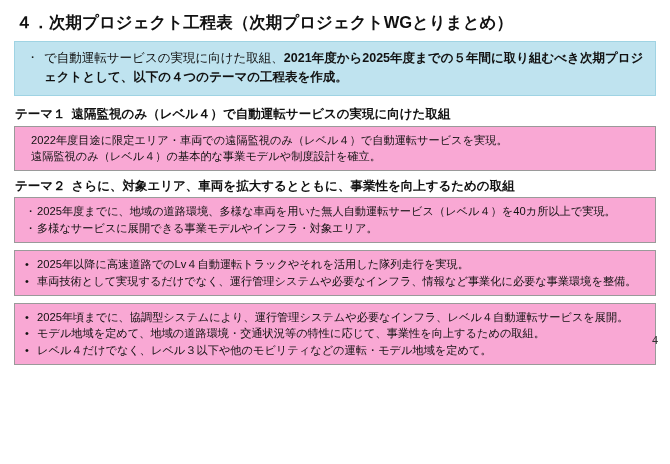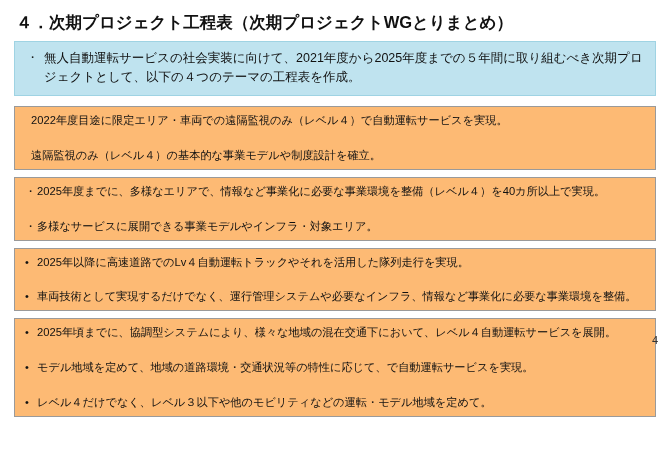--- a/index.html
+++ b/index.html
@@ -46,47 +46,47 @@
     line-height: 1.55;
     padding: 0 6px 0 2px;
     color: #111;
   }
   .lead-text {
     font-size: 12.5px;
     line-height: 1.55;
     color: #111111;
     font-weight: normal;
   }
-  .lead-text b { font-weight: normal; }
+  .lead-text b { font-weight: bold; }
   .theme-block {
     margin-bottom: 7px;
   }
   .theme-head {
     font-size: 12.5px;
     font-weight: bold;
     color: #111111;
     line-height: 1.3;
     margin: 0 0 3px 1px;
     white-space: nowrap;
   }
   .theme-head .num { margin-right: 6px; }
   .theme-body {
     border: 1px solid #9a9a9a;
     box-sizing: border-box;
     padding: 5px 8px 5px 10px;
-    background: #fdba74;
+    background: #f9a8d4;
   }
   .line {
     display: flex;
     align-items: flex-start;
     font-size: 11.2px;
     line-height: 1.5;
     color: #111111;
   }
-  .line + .line { margin-top: 18px; }
+  .line + .line { margin-top: 0; }
   .marker {
     flex: 0 0 auto;
     width: 12px;
     text-align: left;
     font-size: 11px;
     line-height: 1.5;
   }
   .marker.none { width: 6px; }
   .line-text {
     flex: 1 1 auto;
@@ -110,42 +110,48 @@
 </head>
 <body>
 
 <div class="slide">
 
   <div class="slide-title">４．次期プロジェクト工程表（次期プロジェクトWGとりまとめ）</div>
 
   <div class="lead-box">
     <div class="lead-row">
       <span class="lead-bullet">・</span>
-      <span class="lead-text"><span>無人自動運転サービスの社会実装に向けて、</span><b>2021年度から2025年度までの５年間に取り組</b><b>むべき次期プロジェクトとして、以下の４つのテーマの工程表を作成。</b></span>
+      <span class="lead-text"><span>で自動運転サービスの実現に向けた取組、</span><b>2021年度から2025年度までの５年間に取り組</b><b>むべき次期プロジェクトとして、以下の４つのテーマの工程表を作成。</b></span>
     </div>
   </div>
 
   <div class="theme-block">
+    <div class="theme-head">
+      <span class="num">テーマ１</span><span>遠隔監視のみ（レベル４）で自動運転サービスの実現に向けた取組</span>
+    </div>
     <div class="theme-body">
       <div class="line">
         <span class="marker none"></span>
         <span class="line-text">2022年度目途に限定エリア・車両での遠隔監視のみ（レベル４）で自動運転サービスを実現。</span>
       </div>
       <div class="line">
         <span class="marker none"></span>
         <span class="line-text">遠隔監視のみ（レベル４）の基本的な事業モデルや制度設計を確立。</span>
       </div>
     </div>
   </div>
 
   <div class="theme-block">
+    <div class="theme-head">
+      <span class="num">テーマ２</span><span>さらに、対象エリア、車両を拡大するとともに、事業性を向上するための取組</span>
+    </div>
     <div class="theme-body">
       <div class="line">
         <span class="marker">・</span>
-        <span class="line-text">2025年度までに、多様なエリアで、情報など事業化に必要な事業環境を整備（レベル４）を40カ所以上で実現。</span>
+        <span class="line-text">2025年度までに、地域の道路環境、多様な車両を用いた無人自動運転サービス（レベル４）を40カ所以上で実現。</span>
       </div>
       <div class="line">
         <span class="marker">・</span>
         <span class="line-text">多様なサービスに展開できる事業モデルやインフラ・対象エリア。</span>
       </div>
     </div>
   </div>
 
   <div class="theme-block">
     <div class="theme-body">
@@ -157,25 +163,25 @@
         <span class="marker">•</span>
         <span class="line-text">車両技術として実現するだけでなく、運行管理システムや必要なインフラ、情報など事業化に必要な事業環境を整備。</span>
       </div>
     </div>
   </div>
 
   <div class="theme-block">
     <div class="theme-body">
       <div class="line">
         <span class="marker">•</span>
-        <span class="line-text">2025年頃までに、協調型システムにより、様々な地域の混在交通下において、レベル４自動運転サービスを展開。</span>
+        <span class="line-text">2025年頃までに、協調型システムにより、運行管理システムや必要なインフラ、レベル４自動運転サービスを展開。</span>
       </div>
       <div class="line">
         <span class="marker">•</span>
-        <span class="line-text">モデル地域を定めて、地域の道路環境・交通状況等の特性に応じて、で自動運転サービスを実現。</span>
+        <span class="line-text">モデル地域を定めて、地域の道路環境・交通状況等の特性に応じて、事業性を向上するための取組。</span>
       </div>
       <div class="line">
         <span class="marker">•</span>
         <span class="line-text">レベル４だけでなく、レベル３以下や他のモビリティなどの運転・モデル地域を定めて。</span>
       </div>
     </div>
   </div>
 
   <div class="footer-ghost"></div>
   <div class="page-num">4</div>

